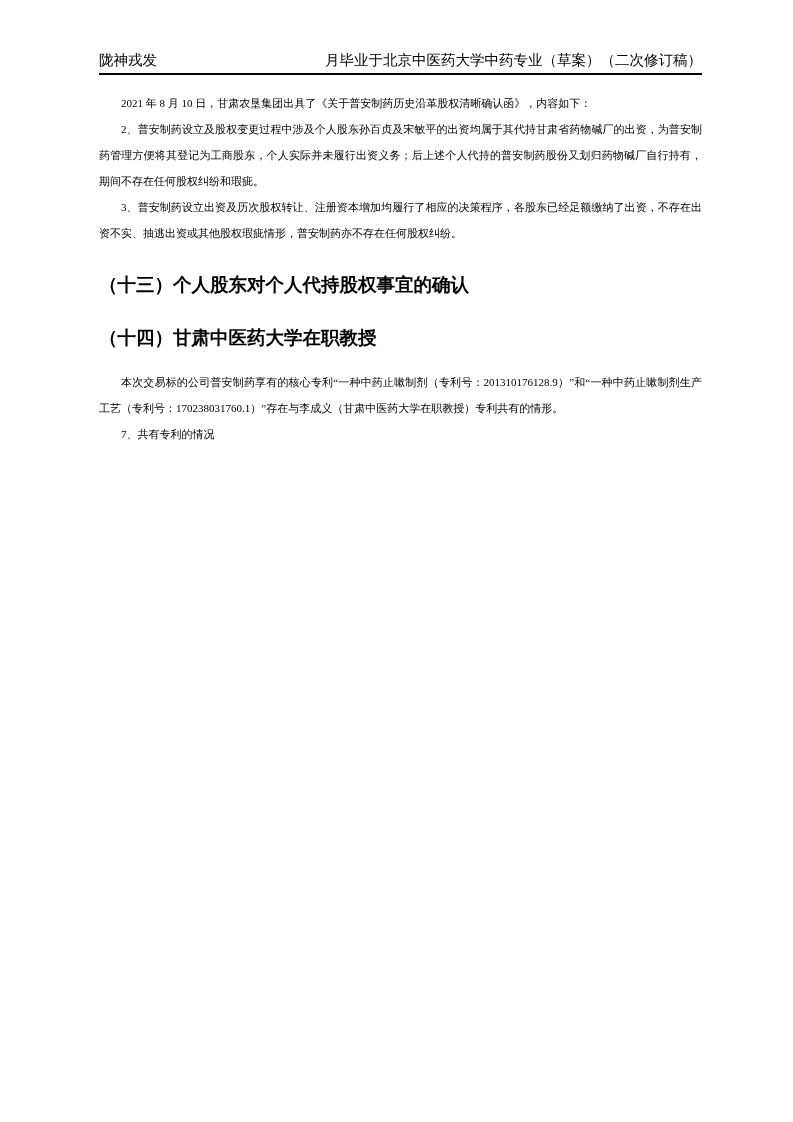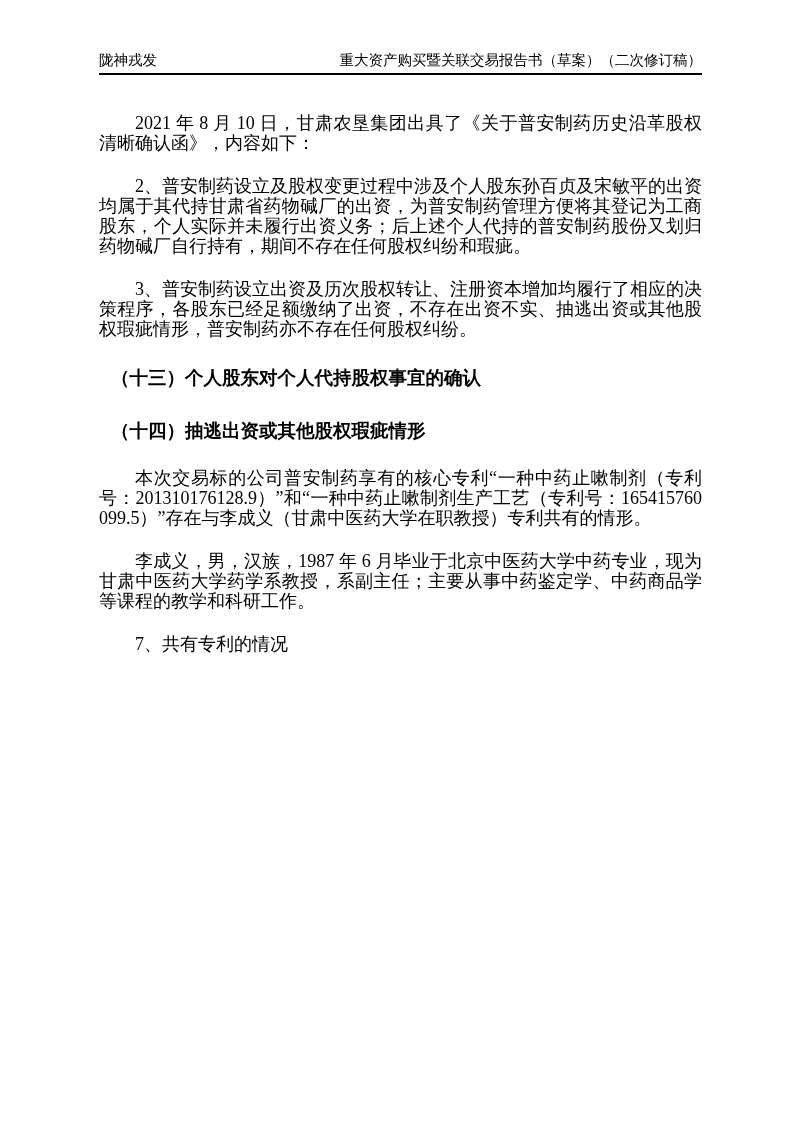--- a/index.html
+++ b/index.html
@@ -31,61 +31,60 @@
     line-height: 20px;
     white-space: nowrap;
   }
   .content {
     position: absolute;
     top: 90px;
     left: 99px;
     width: 603px;
   }
   .para {
-    font-size: 18px;
-    line-height: 20px;
-    margin: 23px 0;
+    font-size: 11px;
+    line-height: 26px;
+    margin: 0 0;
     text-indent: 2em;
     text-align: justify;
     word-break: break-all;
   }
   .heading {
     font-family: "Liberation Sans", "DejaVu Sans", sans-serif;
     font-size: 18.5px;
     font-weight: bold;
     line-height: 28px;
-    margin: 25px 0 17px 12px;
+    margin: 25px 0 17px 0;
     text-align: left;
   }
   .page-footer {
     position: absolute;
     top: 1029px;
     left: 99px;
     width: 592px;
     text-align: right;
     font-size: 14.5px;
     font-weight: bold;
     font-family: "Liberation Serif", "DejaVu Serif", serif;
   }
 </style>
 </head>
 <body>
 
 <div class="page">
 
   <div class="page-header">
     <span>陇神戎发</span>
-    <span>重大资产购买暨关联交易报告书（草案）（二次修订稿）</span>
+    <span>月毕业于北京中医药大学中药专业（草案）（二次修订稿）</span>
   </div>
 
   <div class="content">
     <p class="para">2021 年 8 月 10 日，甘肃农垦集团出具了《关于普安制药历史沿革股权清晰确认函》，内容如下：</p>
     <p class="para">2、普安制药设立及股权变更过程中涉及个人股东孙百贞及宋敏平的出资均属于其代持甘肃省药物碱厂的出资，为普安制药管理方便将其登记为工商股东，个人实际并未履行出资义务；后上述个人代持的普安制药股份又划归药物碱厂自行持有，期间不存在任何股权纠纷和瑕疵。</p>
     <p class="para">3、普安制药设立出资及历次股权转让、注册资本增加均履行了相应的决策程序，各股东已经足额缴纳了出资，不存在出资不实、抽逃出资或其他股权瑕疵情形，普安制药亦不存在任何股权纠纷。</p>
     <h2 class="heading">（十三）个人股东对个人代持股权事宜的确认</h2>
-    <h2 class="heading">（十四）抽逃出资或其他股权瑕疵情形</h2>
-    <p class="para">本次交易标的公司普安制药享有的核心专利“一种中药止嗽制剂（专利号：201310176128.9）”和“一种中药止嗽制剂生产工艺（专利号：165415760099.5）”存在与李成义（甘肃中医药大学在职教授）专利共有的情形。</p>
-    <p class="para">李成义，男，汉族，1987 年 6 月毕业于北京中医药大学中药专业，现为甘肃中医药大学药学系教授，系副主任；主要从事中药鉴定学、中药商品学等课程的教学和科研工作。</p>
+    <h2 class="heading">（十四）甘肃中医药大学在职教授</h2>
+    <p class="para">本次交易标的公司普安制药享有的核心专利“一种中药止嗽制剂（专利号：201310176128.9）”和“一种中药止嗽制剂生产工艺（专利号：170238031760.1）”存在与李成义（甘肃中医药大学在职教授）专利共有的情形。</p>
     <p class="para">7、共有专利的情况</p>
   </div>
 
 
 </div>
 
 </body></html>

